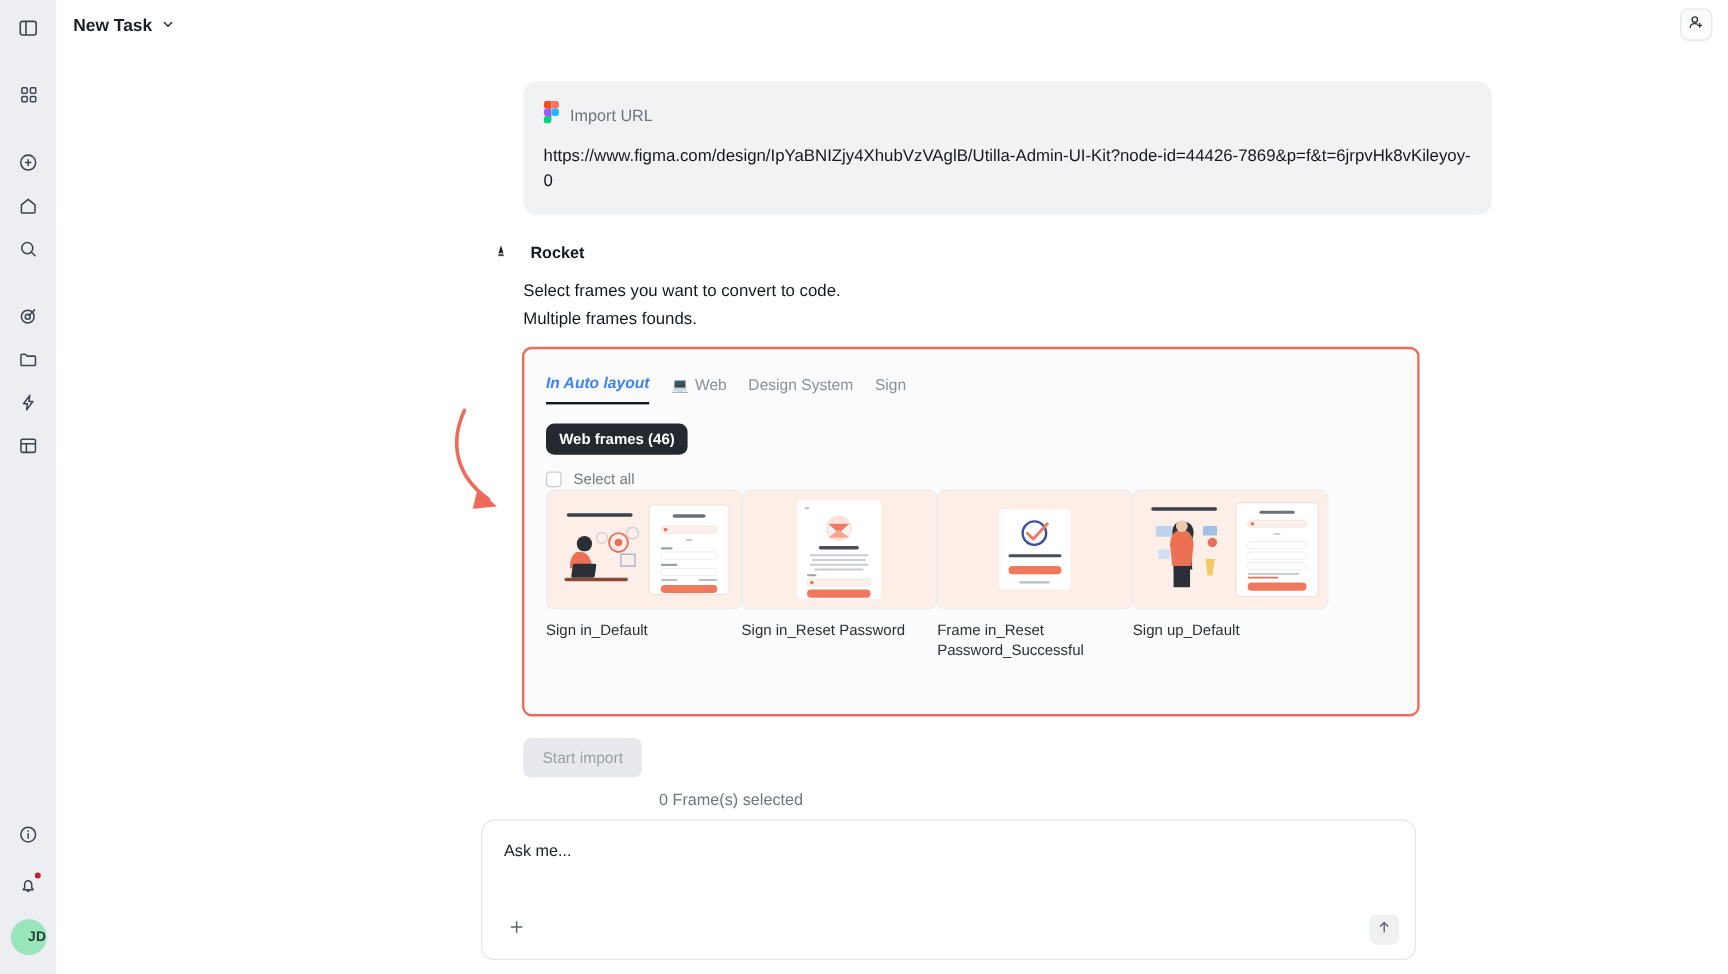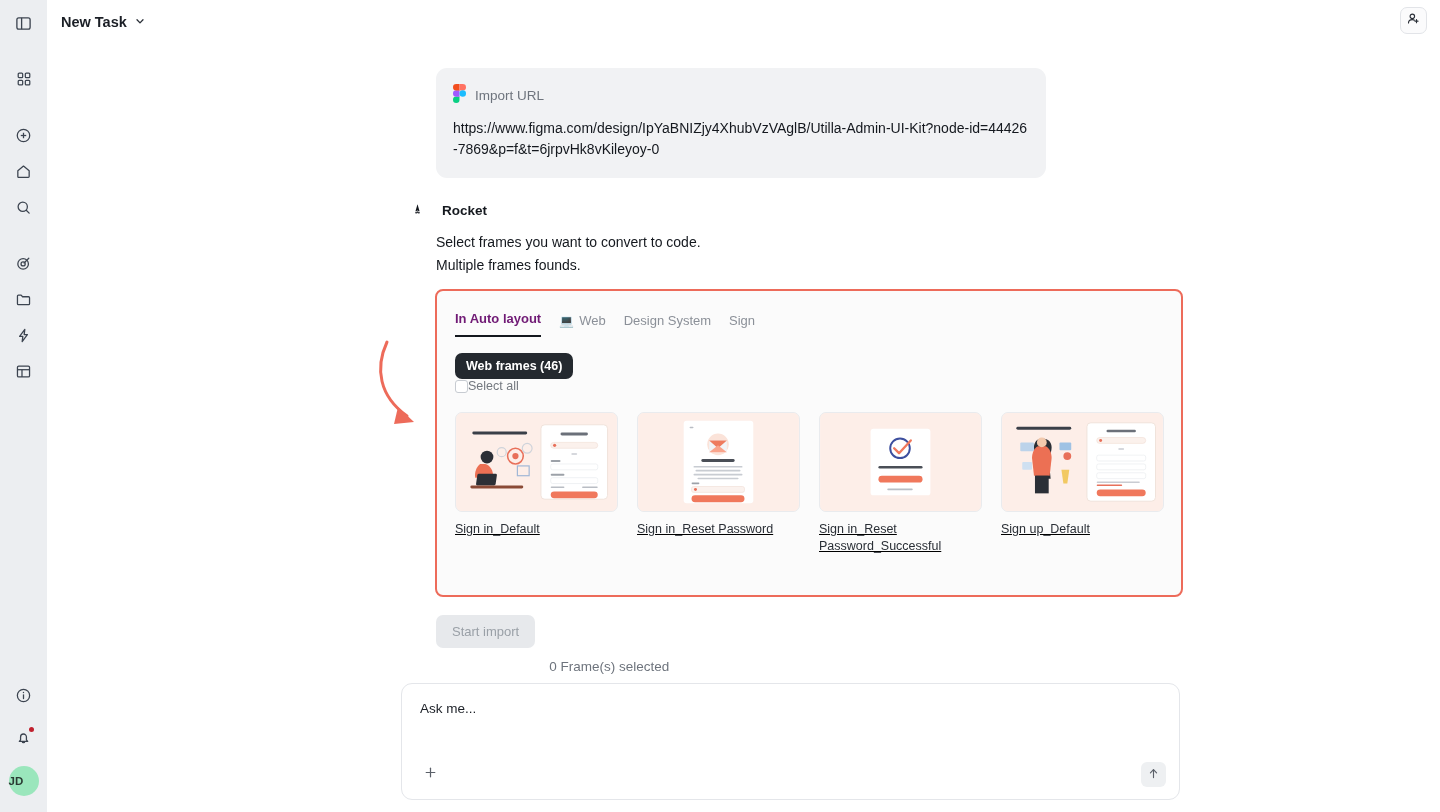--- a/index.html
+++ b/index.html
@@ -31,21 +31,21 @@
   .sb-gap-sm { height: 2px; }
   .sb-flex { flex: 1 1 auto; }
   .bell-dot {
     position: absolute; top: 7px; right: 7px;
     width: 5px; height: 5px; border-radius: 50%;
     background: #c0202e;
   }
   .avatar {
     width: 30px; height: 30px; border-radius: 50%;
     background: #9ae6bc; color: #2a3b33;
-    display: flex; align-items: center; justify-content: flex-start;
+    display: flex; align-items: center; justify-content: flex-end;
     font-size: 11.5px; font-weight: 600; letter-spacing: .2px;
     cursor: pointer; margin-bottom: 16px;
   }
 
   
   .main { flex: 1 1 auto; height: 812px; position: relative; background: #fff; }
 
   .topbar {
     height: 44px; display: flex; align-items: center;
     padding-left: 8px; position: relative;
@@ -58,21 +58,21 @@
   .chev { color: #2b3038; display: block; }
   .invite-btn {
     position: absolute; right: 13px; top: 7px;
     width: 27px; height: 27px; border-radius: 7px;
     border: 1px solid #e2e4e8; background: #fbfbfc;
     display: flex; align-items: center; justify-content: center;
     color: #2b3038; cursor: pointer;
   }
   .url-card {
     position: absolute; left: 389px; top: 68px;
-    width: 610px; background: #f1f2f4;
+    width: 807px; background: #f1f2f4;
     border-radius: 11px; padding: 16px 17px 18px 17px;
   }
   .url-head { display: flex; align-items: center; gap: 9px; margin-bottom: 11px; }
   .url-label { font-size: 13.5px; color: #6e747d; }
   .url-text {
     font-size: 14px; color: #14181e; line-height: 21px;
     word-break: break-all;
   }
 
   .rocket-row {
@@ -97,45 +97,46 @@
     background: #fbfbfb;
     padding: 20px 18px 0 18px;
   }
   .tabs { display: flex; align-items: flex-end; gap: 18px; }
   .tab {
     font-size: 13px; color: #8b9098; cursor: pointer;
     padding-bottom: 9px; display: flex; align-items: center; gap: 5px;
     white-space: nowrap;
   }
   .tab.active {
-    color: #701a75; font-weight: 600;
+    color: #3b82f6; font-weight: 600;
     border-bottom: 2px solid #14181e;
+    font-style: italic;
   }
   .tab .emoji { font-size: 12px; line-height: 1; }
 
   .frames-badge {
     display: inline-block; margin-top: 16px;
     background: #24292f; color: #fff;
     font-size: 12.5px; font-weight: 600;
     padding: 6px 11px; border-radius: 7px;
     cursor: pointer;
   }
   .select-all {
-    display: flex; align-items: center; 
-    cursor: pointer;
+    display: flex; align-items: center; gap: 10px;
+    margin-top: 13px; cursor: pointer;
   }
   .cbox {
     width: 13px; height: 13px; border: 1px solid #c7cbd1;
     border-radius: 3px; background: #fff; flex: 0 0 13px;
   }
   .select-all-label { font-size: 12.5px; color: #73787f; }
 
   .frame-grid {
     display: grid; grid-template-columns: repeat(4, 163px);
-    column-gap: 19px; margin-top: 19px; text-decoration: underline;
+    margin-top: 2px;
   }
   .frame-cell { cursor: pointer; }
   .thumb {
     width: 163px; height: 100px;
     border: 1px solid #e9ebee; border-radius: 7px;
     background: #fdf0ea; overflow: hidden;
     display: flex; align-items: center; justify-content: center;
   }
   .frame-label {
     margin-top: 9px; font-size: 12.5px; color: #2a2f36;
@@ -473,21 +474,21 @@
             <svg class="mini" viewBox="0 0 163 100">
               <rect width="163" height="100" fill="#fdeee8"></rect>
               <rect x="51" y="16" width="61" height="68" rx="3" fill="#fff"></rect>
               <circle cx="81" cy="36" r="10" fill="none" stroke="#3d4f9e" stroke-width="2"></circle>
               <path d="M75 36 80 41 92 28" fill="none" stroke="#f0785c" stroke-width="2.4" stroke-linecap="round" stroke-linejoin="round"></path>
               <rect x="59" y="54" width="45" height="2.6" rx="1.3" fill="#4a4f57"></rect>
               <rect x="59" y="64" width="45" height="7" rx="3.5" fill="#f0785c"></rect>
               <rect x="68" y="77" width="26" height="1.8" rx=".9" fill="#b9bdc4"></rect>
             </svg>
           </div>
-          <div class="frame-label">Sign in_Reset Password_Successful</div>
+          <div class="frame-label">Frame in_Reset Password_Successful</div>
         </div>
 
         <div class="frame-cell">
           <div class="thumb">
             <svg class="mini" viewBox="0 0 163 100">
               <rect width="163" height="100" fill="#fdeee8"></rect>
               <rect x="14" y="14" width="56" height="3" rx="1.5" fill="#3a3f48"></rect>
               <rect x="18" y="30" width="14" height="9" rx="1" fill="#bcd3ea"></rect>
               <rect x="58" y="30" width="12" height="8" rx="1" fill="#9fc2e4"></rect>
               <circle cx="66" cy="44" r="4" fill="#e8705a"></circle>

